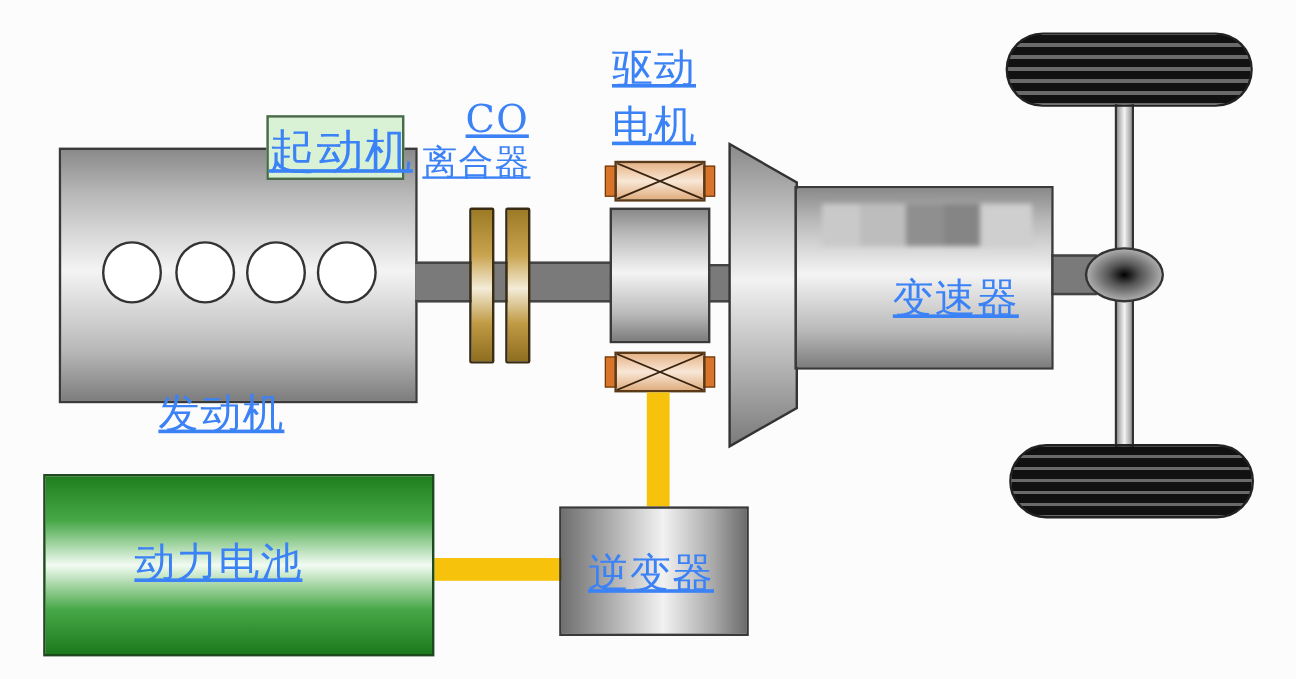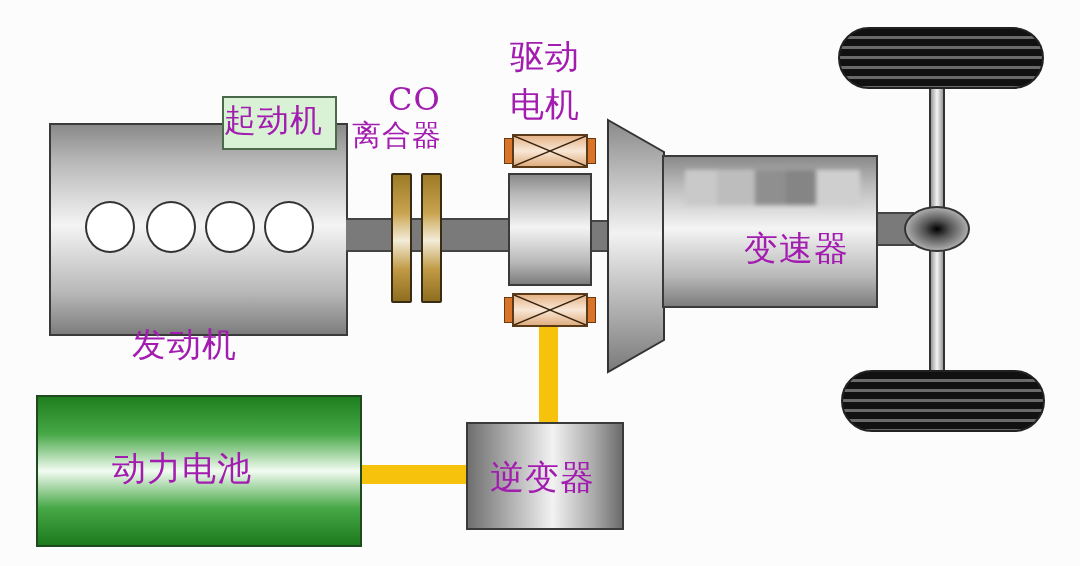--- a/index.html
+++ b/index.html
@@ -2,21 +2,21 @@
 <html><head>
 <meta charset="utf-8">
 <style>
   html, body { margin:0; padding:0; }
   body { width:1080px; height:566px; background:#fcfcfd; position:relative; overflow:hidden;
          font-family:"DejaVu Sans", sans-serif; }
   .abs { position:absolute; }
   .metal-h { background:linear-gradient(to bottom,#8a8a8a 0%,#b9b9b9 18%,#f4f4f4 48%,#b8b8b8 80%,#7d7d7d 100%); }
   .metal-v { background:linear-gradient(to right,#6f6f6f 0%,#aaaaaa 25%,#f2f2f2 55%,#a9a9a9 82%,#6c6c6c 100%); }
   .box { border:2px solid #3a3a3a; box-sizing:border-box; }
-  .label { color:#a21caf; font-size:34px; letter-spacing:1px; white-space:nowrap; }
+  .label { color:#3b82f6; font-size:34px; letter-spacing:1px; white-space:nowrap;text-decoration:underline; }
   .shaft { background:#7a7a7a; border-top:2px solid #444; border-bottom:2px solid #444; box-sizing:border-box; }
   .clutch-plate { border:2px solid #3a2c12; box-sizing:border-box; border-radius:2px;
       background:linear-gradient(to bottom,#9c7a26 0%,#c9a450 30%,#f3ecd8 52%,#c09a45 75%,#8e6e20 100%); }
   .coil { border:2px solid #5a3a18; box-sizing:border-box;
       background:linear-gradient(to bottom,#e6b488 0%,#f8e7d6 50%,#e0ae80 100%); }
   .coil-end { background:#d9752a; border:1px solid #6b3a10; box-sizing:border-box; }
   .wire { background:#f6c20c; }
   .tire { border-radius:40px; border:2px solid #222; box-sizing:border-box; overflow:hidden;
       background:repeating-linear-gradient(to bottom,#111 0px,#111 7px,#6a6a6a 7px,#6a6a6a 10px); }
   .cyl { border:2px solid #333; border-radius:50%; box-sizing:border-box; background:#fff; }
@@ -25,21 +25,21 @@
 <body>
 
 <div class="abs box metal-h" style="left:49px;top:123px;width:299px;height:213px;"></div>
 <div class="abs cyl" style="left:85px;top:201px;width:50px;height:52px;"></div>
 <div class="abs cyl" style="left:146px;top:201px;width:50px;height:52px;"></div>
 <div class="abs cyl" style="left:205px;top:201px;width:50px;height:52px;"></div>
 <div class="abs cyl" style="left:264px;top:201px;width:50px;height:52px;"></div>
 <div class="abs label" style="left:132px;top:282px;margin-top:40px;">发动机</div>
 
 <div class="abs" style="left:222px;top:96px;width:115px;height:54px;background:#d9f2d6;border:2px solid #4a6a4a;box-sizing:border-box;"></div>
-<div class="abs label" style="left:224px;top:99px;font-size:32px;">起动机</div>
+<div class="abs label" style="left:224px;top:99px;font-size:39px;">起动机</div>
 
 <div class="abs shaft" style="left:346px;top:218px;width:165px;height:34px;"></div>
 <div class="abs shaft" style="left:588px;top:220px;width:30px;height:32px;"></div>
 <div class="abs shaft" style="left:874px;top:212px;width:40px;height:34px;"></div>
 
 <div class="abs label" style="left:388px;top:80px;font-family:'DejaVu Serif',serif;font-size:32px;">CO</div>
 <div class="abs label" style="left:352px;top:116px;font-size:29px;">离合器</div>
 <div class="abs clutch-plate" style="left:391px;top:173px;width:21px;height:130px;"></div>
 <div class="abs clutch-plate" style="left:421px;top:173px;width:21px;height:130px;"></div>
 

